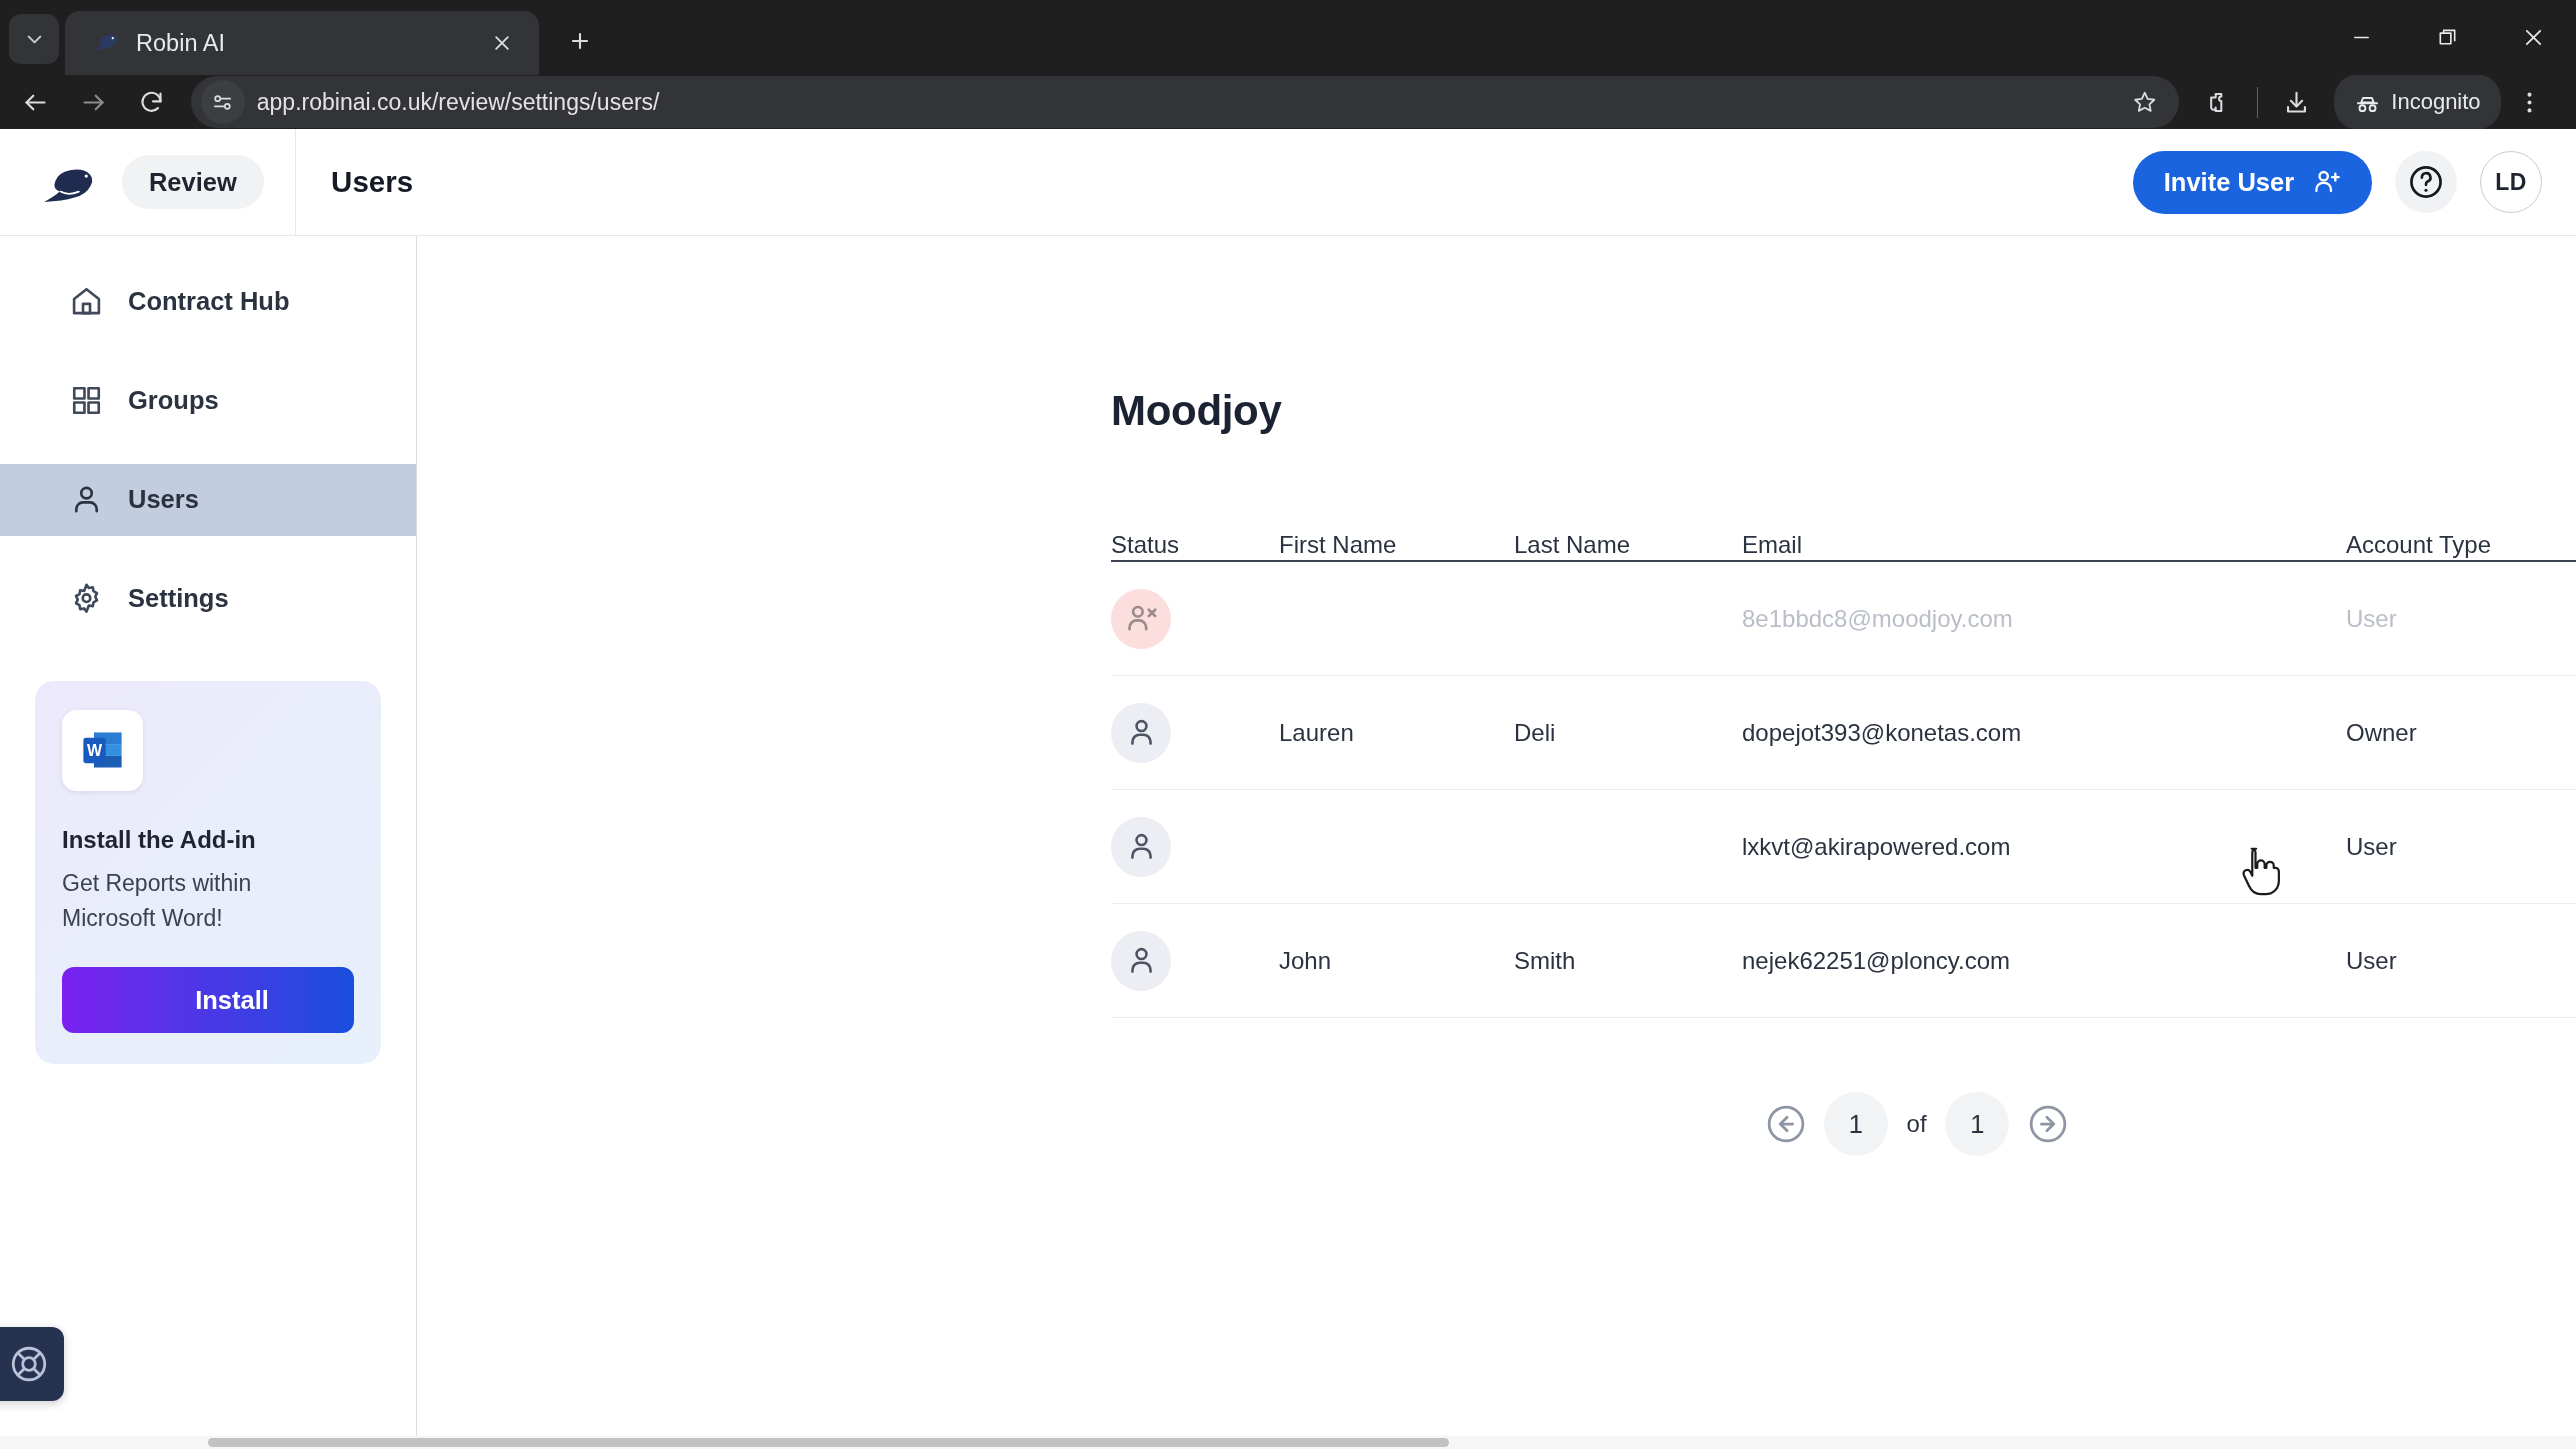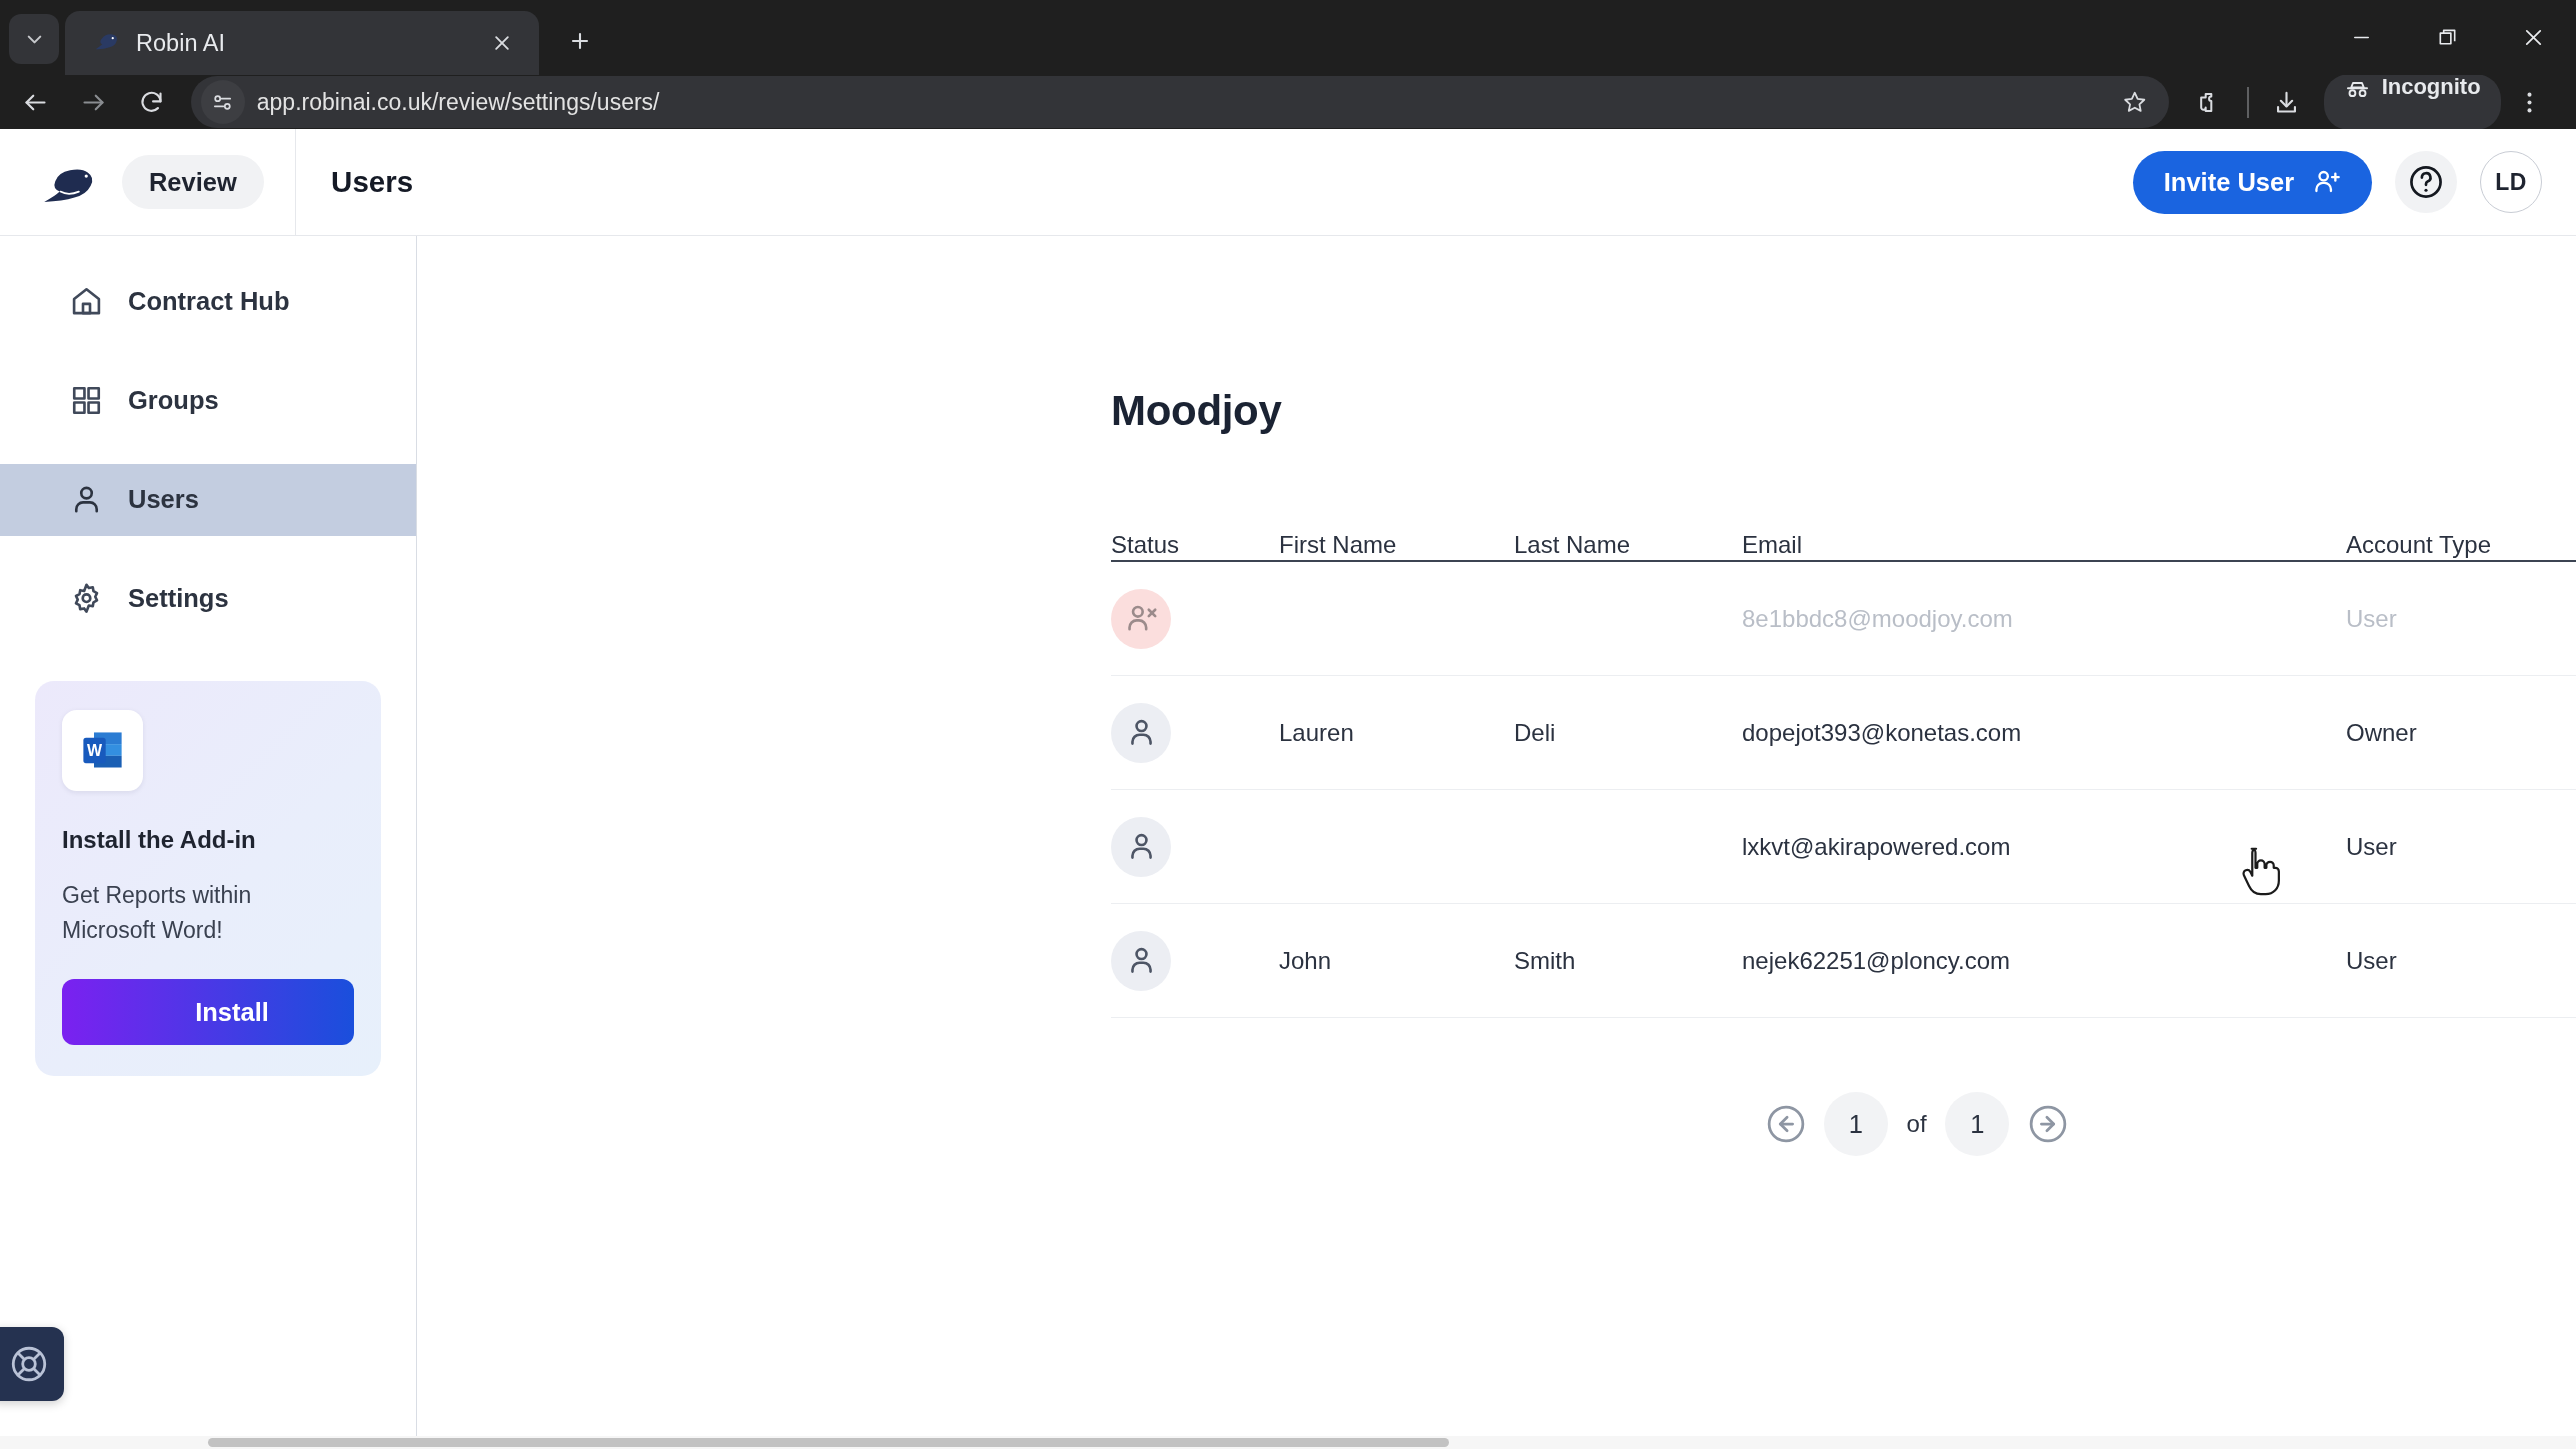--- a/index.html
+++ b/index.html
@@ -48,22 +48,22 @@
   }
   .omni-icon { width:44px; height:44px; border-radius:50%; background:#3d3e42; display:flex; align-items:center; justify-content:center; flex:0 0 auto; margin-right:12px; }
   .omni-icon svg { width:23px; height:23px; }
   .omni-url { color:#e3e3e3; font-size:23px; flex:1 1 auto; white-space:nowrap; overflow:hidden; }
   .omni-star { width:47px; height:47px; border-radius:50%; display:flex; align-items:center; justify-content:center; flex:0 0 auto; }
   .omni-star svg { width:25.5px; height:25.5px; }
 
   .tb-div { width:1.3px; height:31px; background:#5f6062; margin:0 9.4px; flex:0 0 auto; }
 
   .incognito-pill {
-    height:56px; border-radius:25px; background:#333438; display:flex; align-items:flex-start;
-    gap:10.7px; padding:0 20px; margin-left:8px; flex:0 0 auto;font-weight:bold;
+    height:56px; border-radius:25px; background:#333438; display:flex; align-items:center;
+    gap:10.7px; padding:0 20px; margin-left:8px; flex:0 0 auto;
   }
   .incognito-pill svg { width:27px; height:27px; }
   .incognito-pill span { color:#e8eaed; font-size:22px; white-space:nowrap; }
 
   
   .viewport { flex:1 1 auto; background:#ffffff; position:relative; overflow:hidden; }
 
   .app-header {
     height:107px; background:#fff; display:flex; align-items:center;
     border-bottom:1.3px solid #e6e8ec; position:relative;
@@ -121,21 +121,21 @@
   .promo {
     margin:46px 35px 0 35px; border-radius:19px; padding:29.5px 27px 31px 27px;
     background:linear-gradient(135deg,#ece9fb 0%,#e9eefb 55%,#e7f0fb 100%);
   }
   .promo-icon {
     width:81px; height:81px; border-radius:14.8px; background:#fff;
     display:flex; align-items:center; justify-content:center; box-shadow:0 1.3px 5.4px rgba(20,30,60,.08);
   }
   .promo-icon svg { width:51px; height:51px; }
   .promo-title { font-size:24px; font-weight:700; color:#1f2430; margin-top:35px; white-space:nowrap; }
-  .promo-sub { font-size:23px; color:#3a4150; line-height:1.5; margin-top:24px; max-width:288px; }
+  .promo-sub { font-size:23px; color:#3a4150; line-height:1.5; margin-top:12px; max-width:288px; }
   .promo-btn {
     margin-top:32px; height:66px; border-radius:12px; width:100%;
     background:linear-gradient(90deg,#7b21f0 0%,#1a4fdc 100%);
     display:flex; align-items:center; justify-content:center; border:none; cursor:pointer;padding-left:48px;
   }
   .promo-btn span { color:#fff; font-size:25.5px; font-weight:700; }
 
   .support-fab {
     position:absolute; left:-10.7px; bottom:46px; width:75px; height:74px; border-radius:12px;
     background:#253250; display:flex; align-items:center; justify-content:flex-end; padding-right:14.8px;

